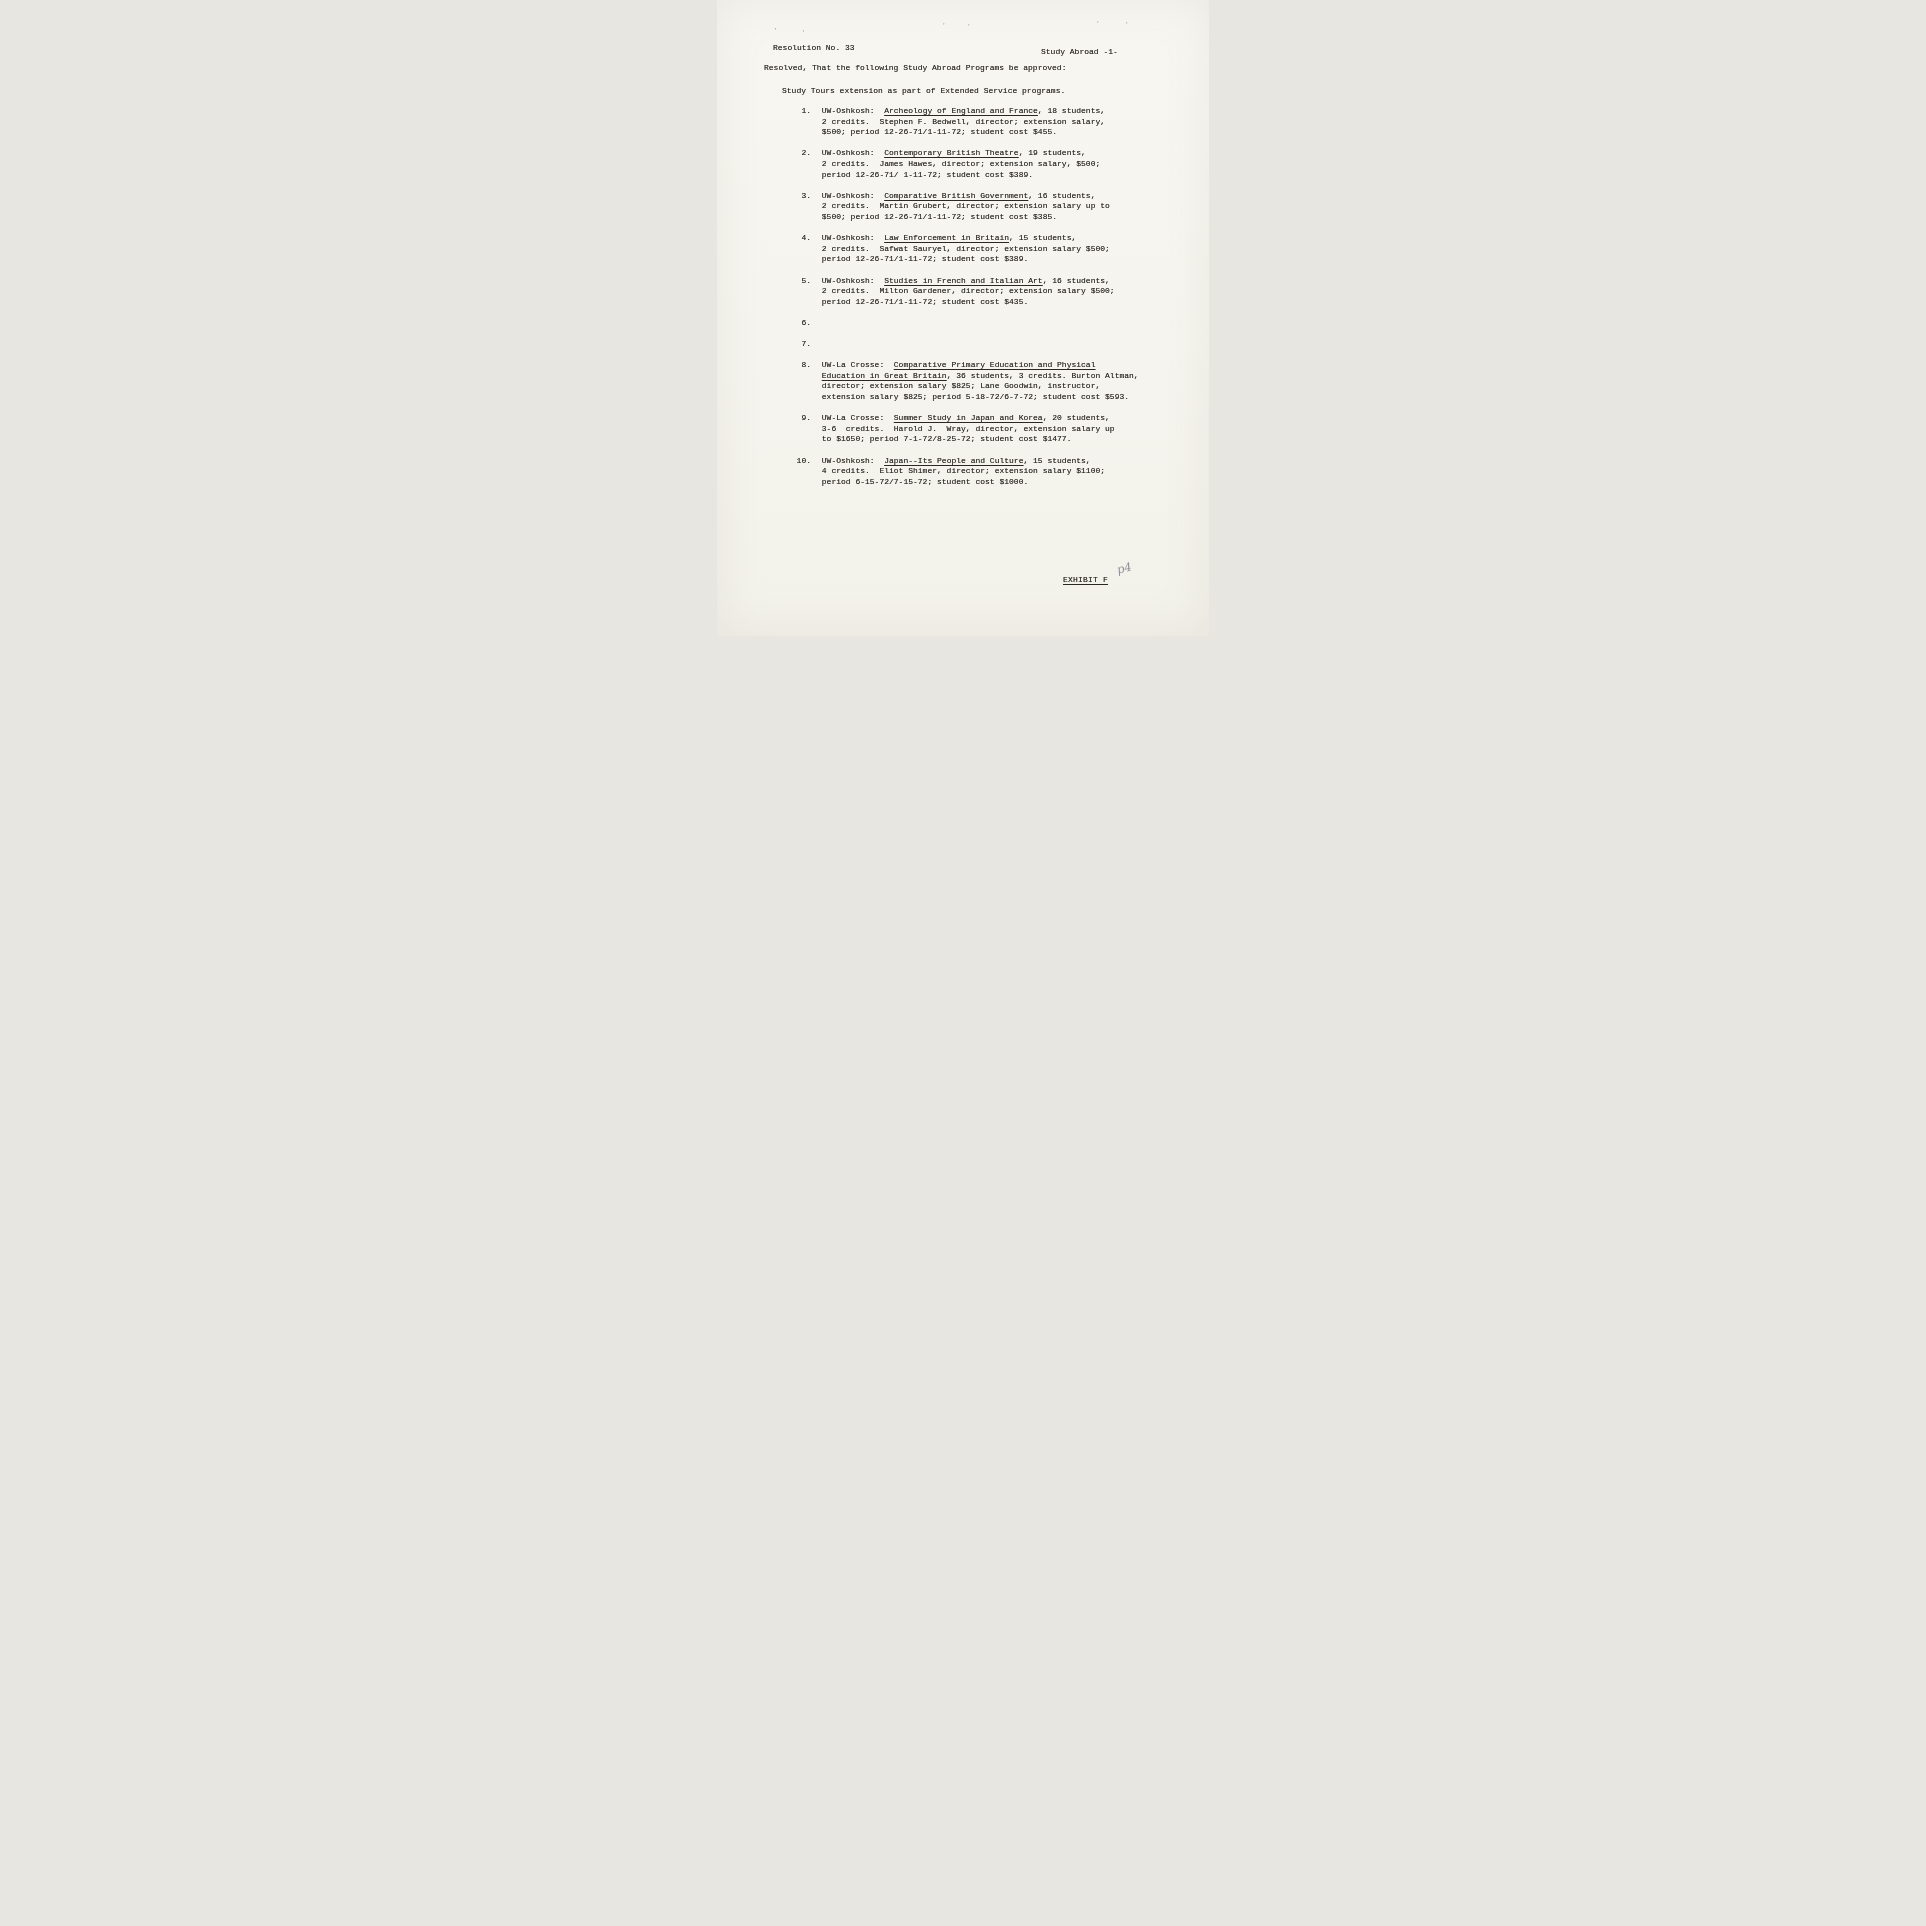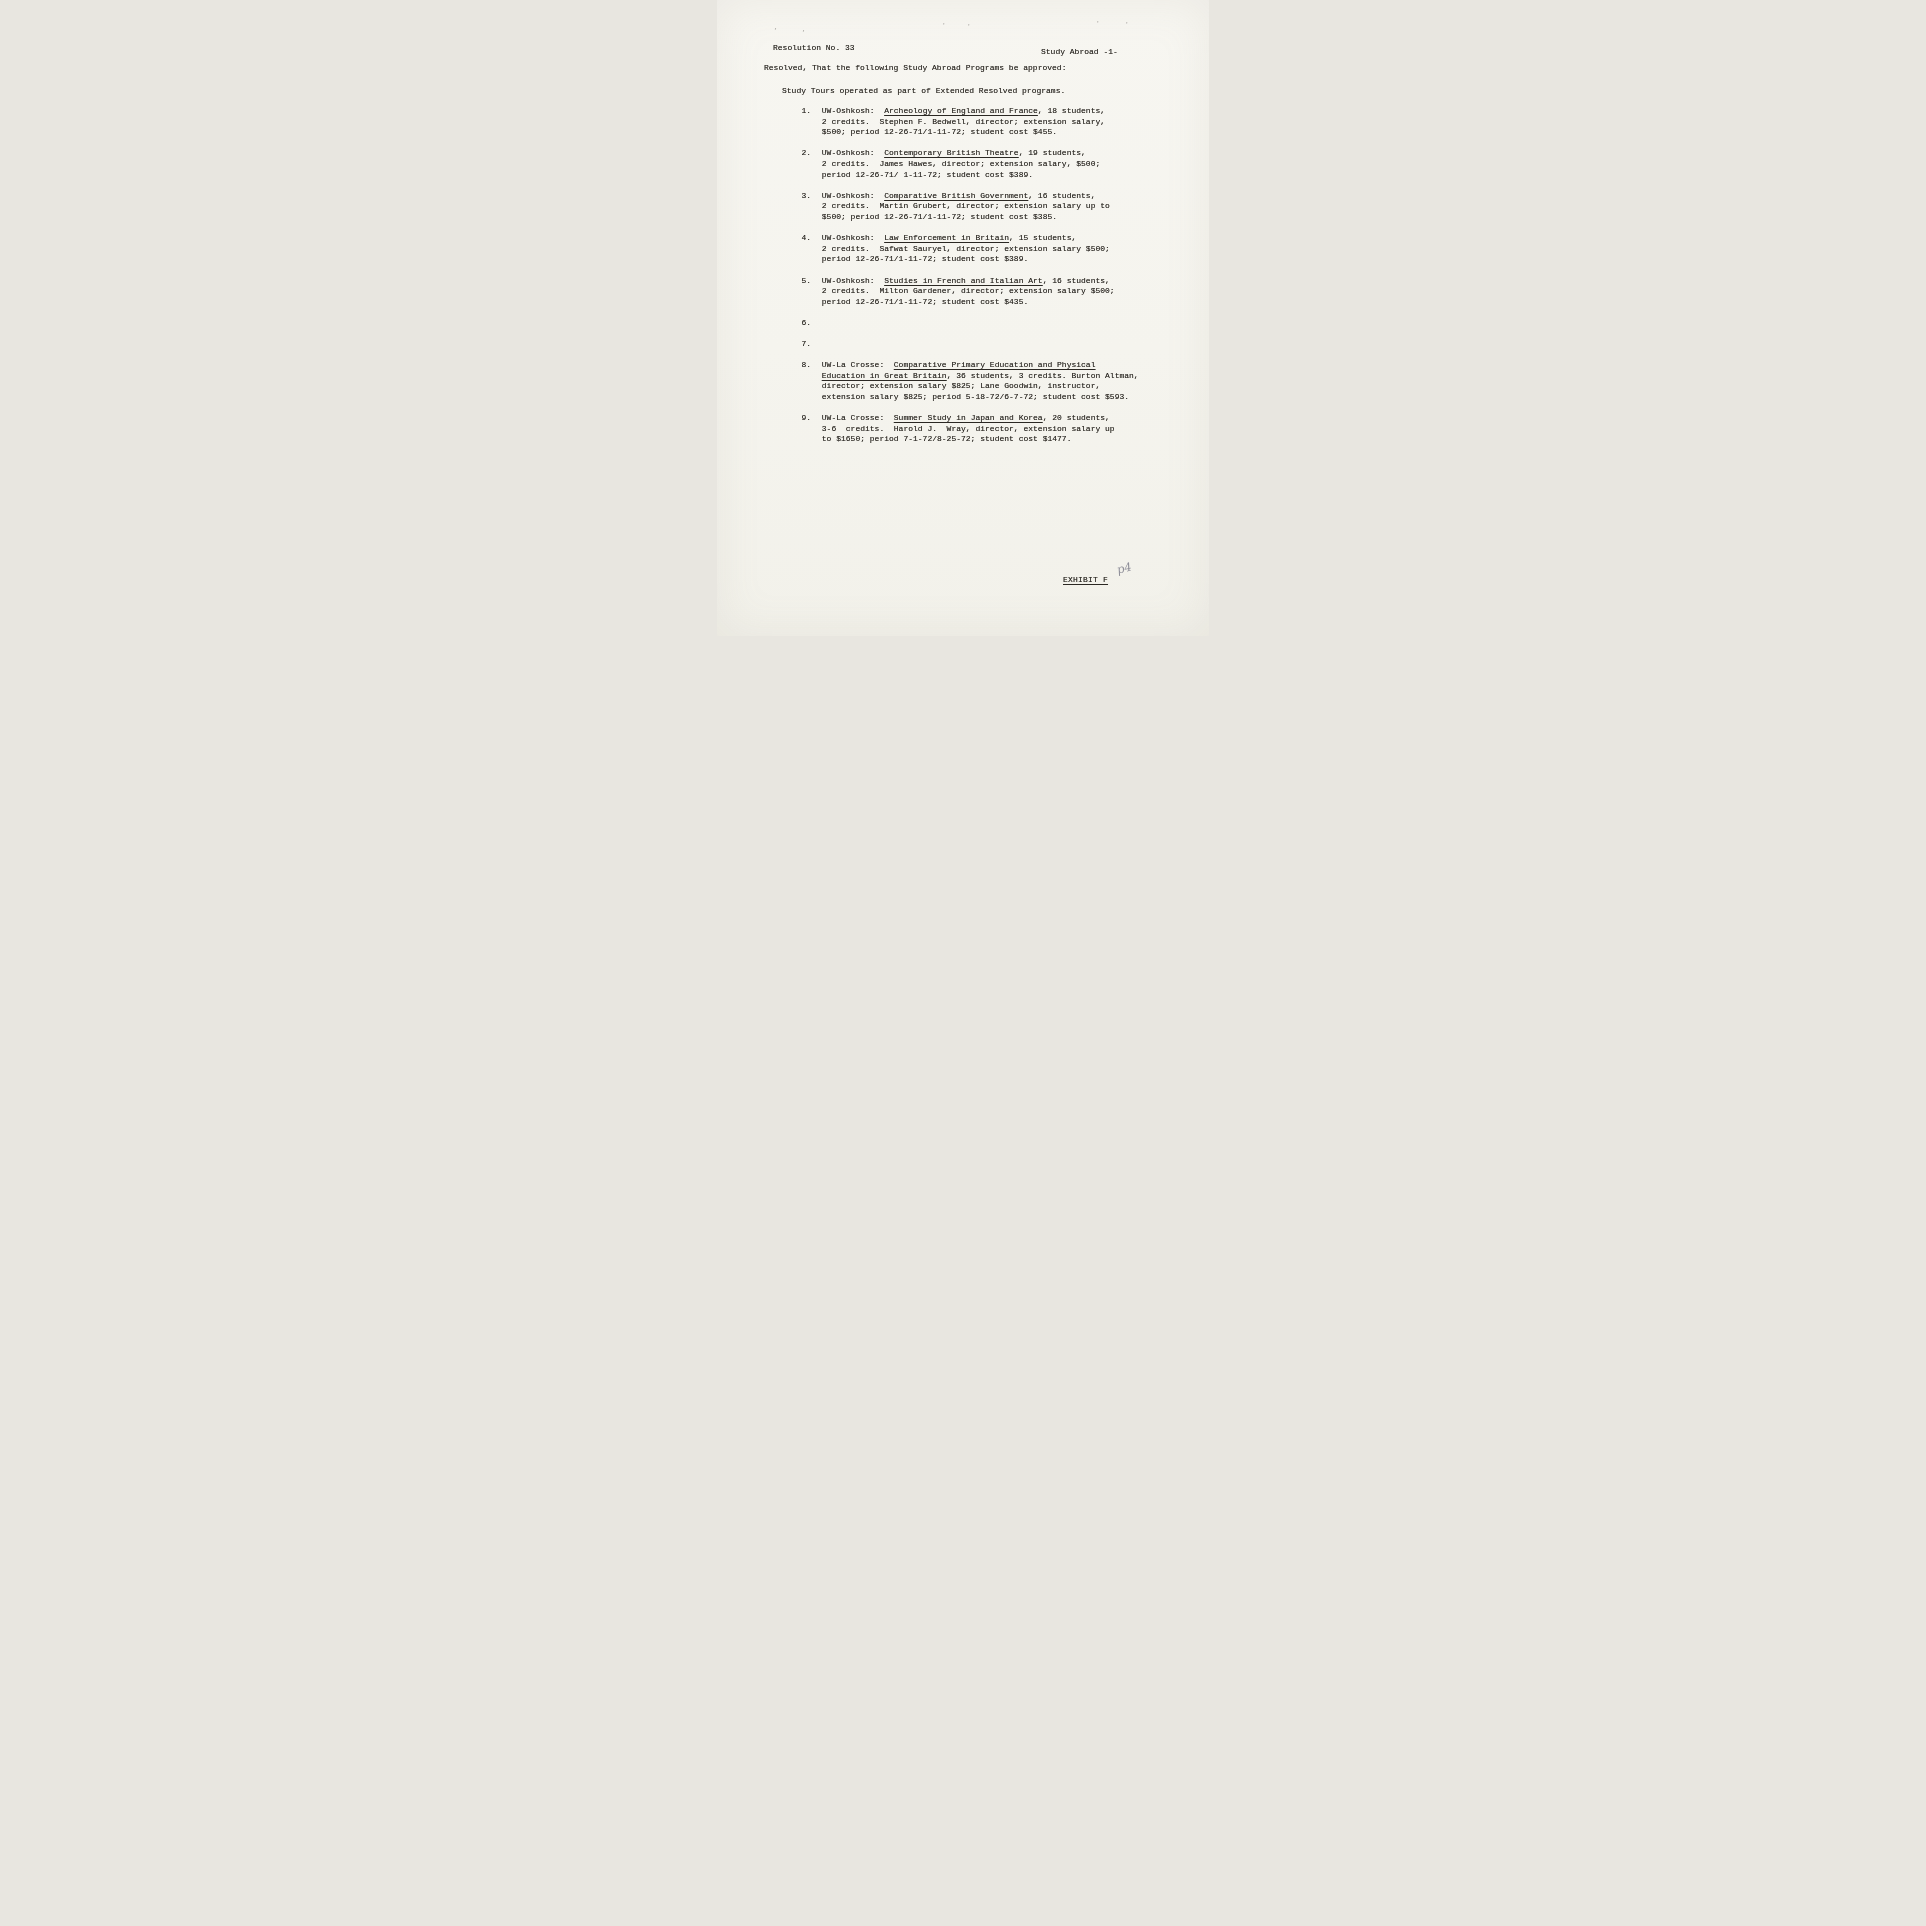--- a/index.html
+++ b/index.html
@@ -90,21 +90,21 @@
   <span class="artifact a1">,</span>
   <span class="artifact a2">'</span>
   <span class="artifact a3">'</span>
   <span class="artifact a4">'</span>
   <span class="artifact a5">'</span>
 
   <span class="abs header-left">Resolution No. 33</span>
   <span class="abs header-right">Study Abroad -1-</span>
 
   <span class="abs resolved">Resolved, That the following Study Abroad Programs be approved:</span>
-  <span class="abs intro">Study Tours operated as part of Extended Resolved programs.</span>
+  <span class="abs intro">Study Tours extension as part of Extended Service programs.</span>
 
   <div class="items">
 
     <div class="item">
       <span class="num">1.</span>
       <p class="body"><span>UW-Oshkosh:  </span><span class="u">Archeology of England and France</span><span>, 18 students,
 2 credits.  Stephen F. Bedwell, director; extension salary,
 $500; period 12-26-71/1-11-72; student cost $455.</span></p>
     </div>
 
@@ -152,20 +152,26 @@
 extension salary $825; period 5-18-72/6-7-72; student cost $593.</span></p>
     </div>
 
     <div class="item">
       <span class="num">9.</span>
       <p class="body"><span>UW-La Crosse:  </span><span class="u">Summer Study in Japan and Korea</span><span>, 20 students,
 3-6  credits.  Harold J.  Wray, director, extension salary up
 to $1650; period 7-1-72/8-25-72; student cost $1477.</span></p>
     </div>
 
+    <div class="item">
+      <span class="num">10.</span>
+      <p class="body"><span>UW-Oshkosh:  </span><span class="u">Japan--Its People and Culture</span><span>, 15 students,
+4 credits.  Eliot Shimer, director; extension salary $1100;
+period 6-15-72/7-15-72; student cost $1000.</span></p>
+    </div>
 
   </div>
 
   <span class="abs exhibit u">EXHIBIT F</span>
   <span class="abs pencil-note">p4</span>
 
 </div>
 
 
 </body></html>

